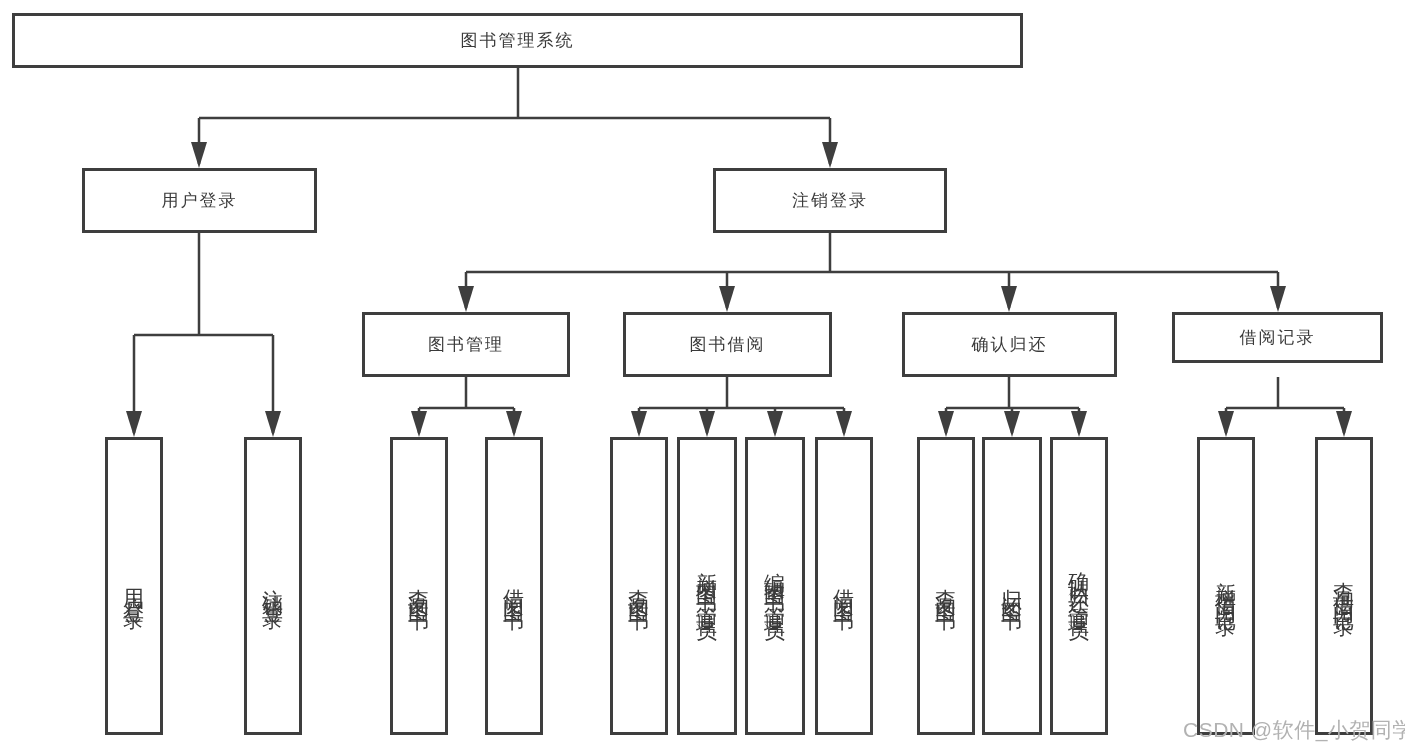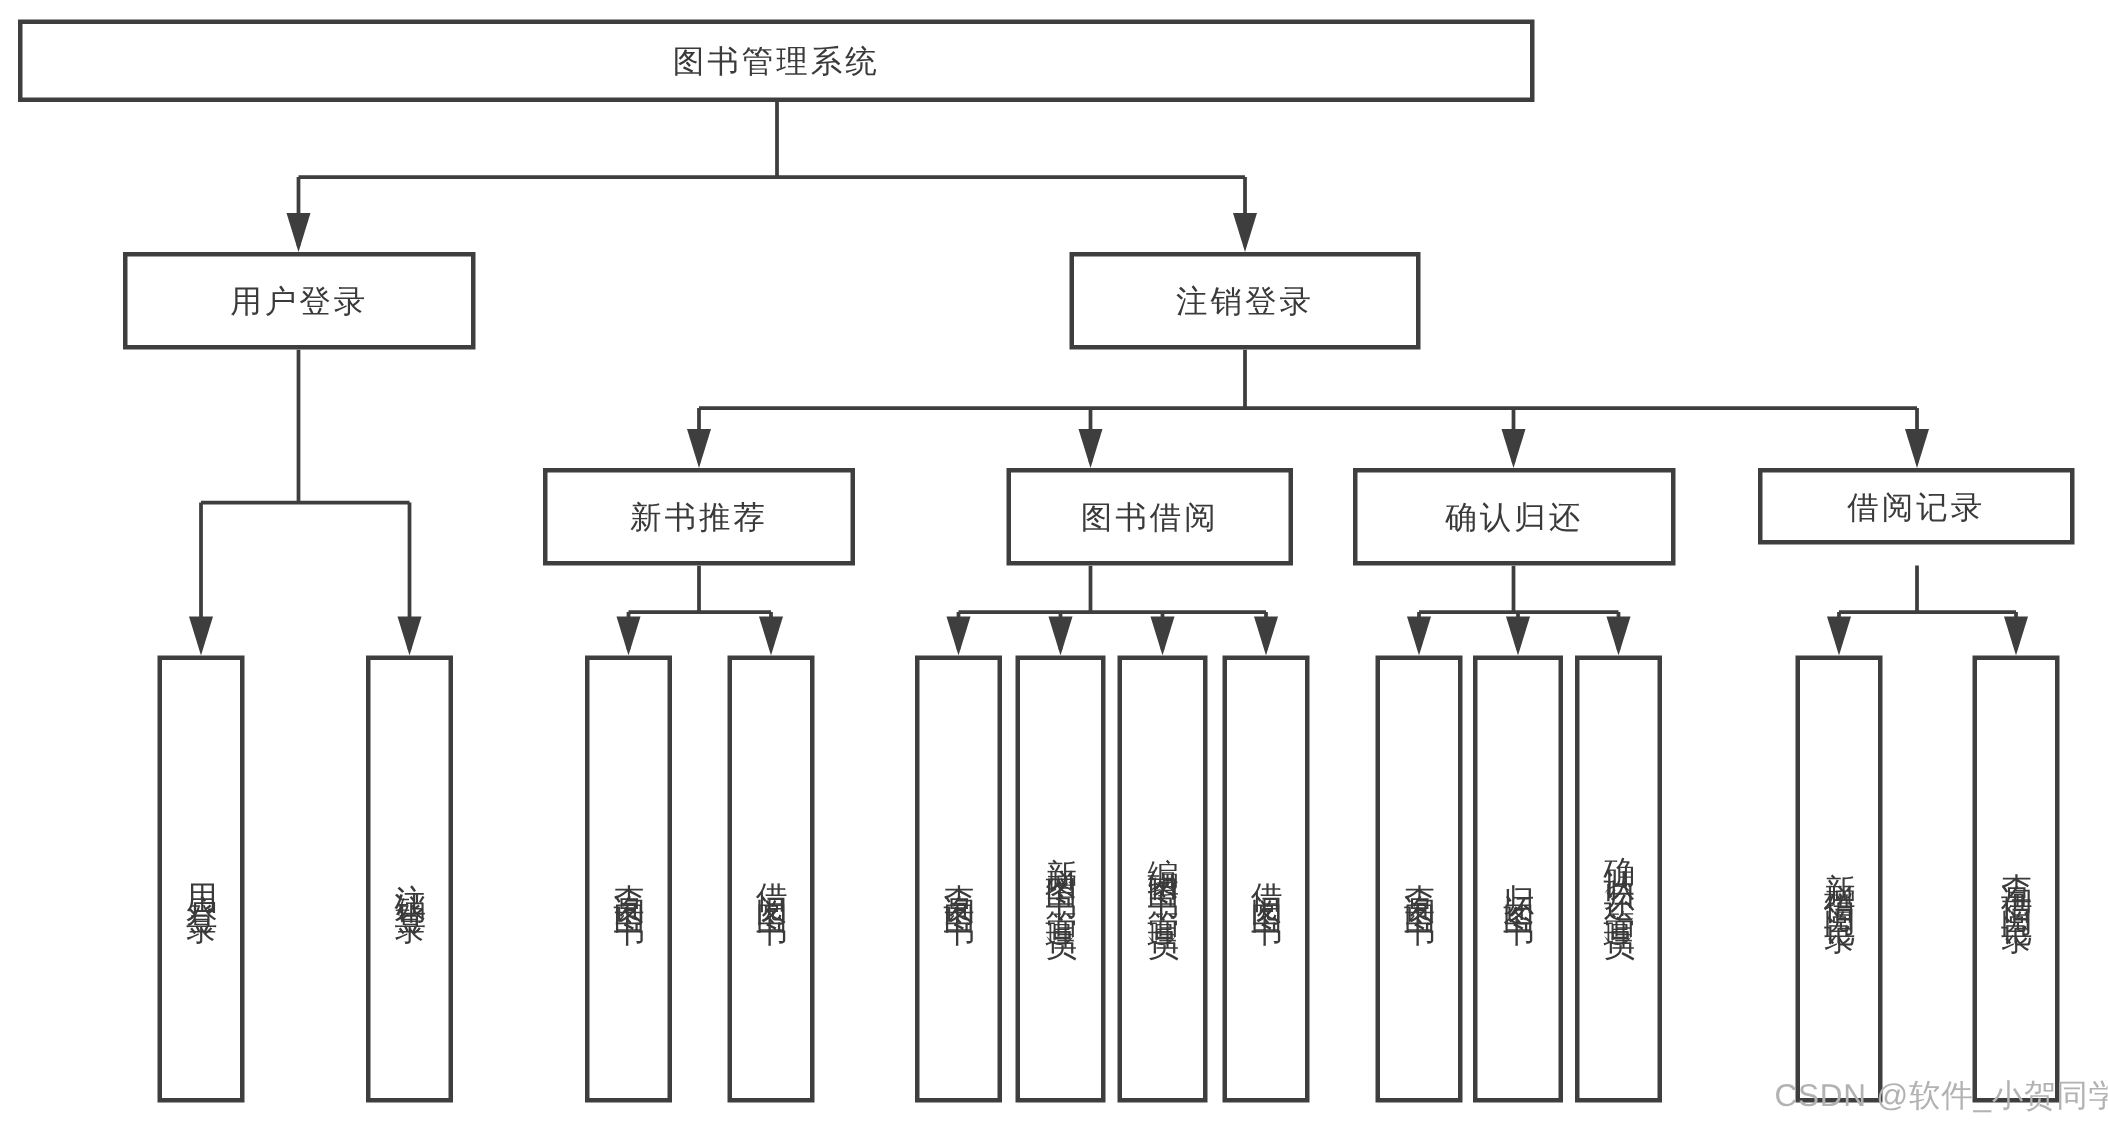--- a/index.html
+++ b/index.html
@@ -21,34 +21,34 @@
     position: absolute;
     background: #ffffff;
     border: 3px solid #3e3e3e;
     box-sizing: border-box;
     display: flex;
     align-items: center;
     justify-content: center;
     color: #3a3a3a;
     z-index: 2;
   }
-  .hbox { font-size: 21px; letter-spacing: 2px; white-space: nowrap; }
+  .hbox { font-size: 17px; letter-spacing: 2px; white-space: nowrap; }
   .vbox {
     writing-mode: vertical-rl;
     text-orientation: mixed;
     font-size: 21px;
     letter-spacing: 7px;
     line-height: 1;
   }
   
   .n-root  { left: 12px;  top: 13px;  width: 1011px; height: 55px; }
   .n-l2a   { left: 82px;  top: 168px; width: 235px;  height: 65px; }
   .n-l2b   { left: 713px; top: 168px; width: 234px;  height: 65px; }
   .n-l3a   { left: 362px; top: 312px; width: 208px;  height: 65px; }
-  .n-l3b   { left: 623px; top: 312px; width: 191px;  height: 65px; margin-left: 48px; }
+  .n-l3b   { left: 623px; top: 312px; width: 209px;  height: 65px; }
   .n-l3c   { left: 902px; top: 312px; width: 215px;  height: 65px; }
   .n-l3d   { left: 1172px;top: 312px; width: 211px;  height: 51px; }
   .leaf    { top: 437px; height: 298px; width: 58px; }
   .n-v1  { left: 105px; }
   .n-v2  { left: 244px; }
   .n-v3  { left: 390px; }
   .n-v4  { left: 485px; }
   .n-v5  { left: 610px; }
   .n-v6  { left: 677px; width: 60px; }
   .n-v7  { left: 745px; width: 60px; }
@@ -114,21 +114,21 @@
   </div>
 
   <div class="box hbox n-l2a">
     <span>用户登录</span>
   </div>
   <div class="box hbox n-l2b">
     <span>注销登录</span>
   </div>
 
   <div class="box hbox n-l3a">
-    <span>新书推荐</span>
+    <span>图书管理</span>
   </div>
   <div class="box hbox n-l3b">
     <span>图书借阅</span>
   </div>
   <div class="box hbox n-l3c">
     <span>确认归还</span>
   </div>
   <div class="box hbox n-l3d">
     <span>借阅记录</span>
   </div>

